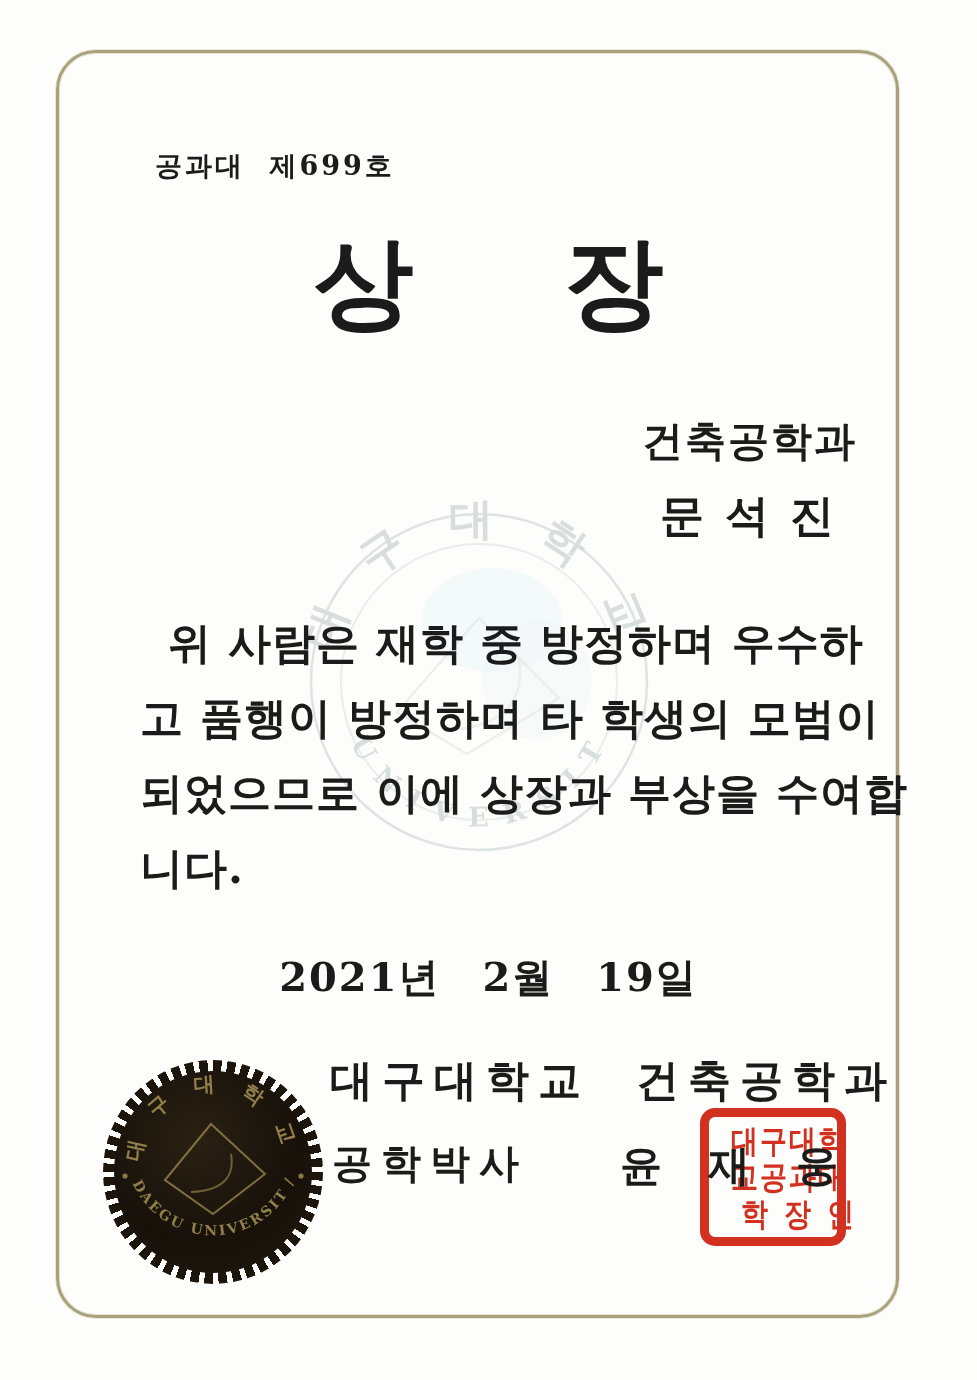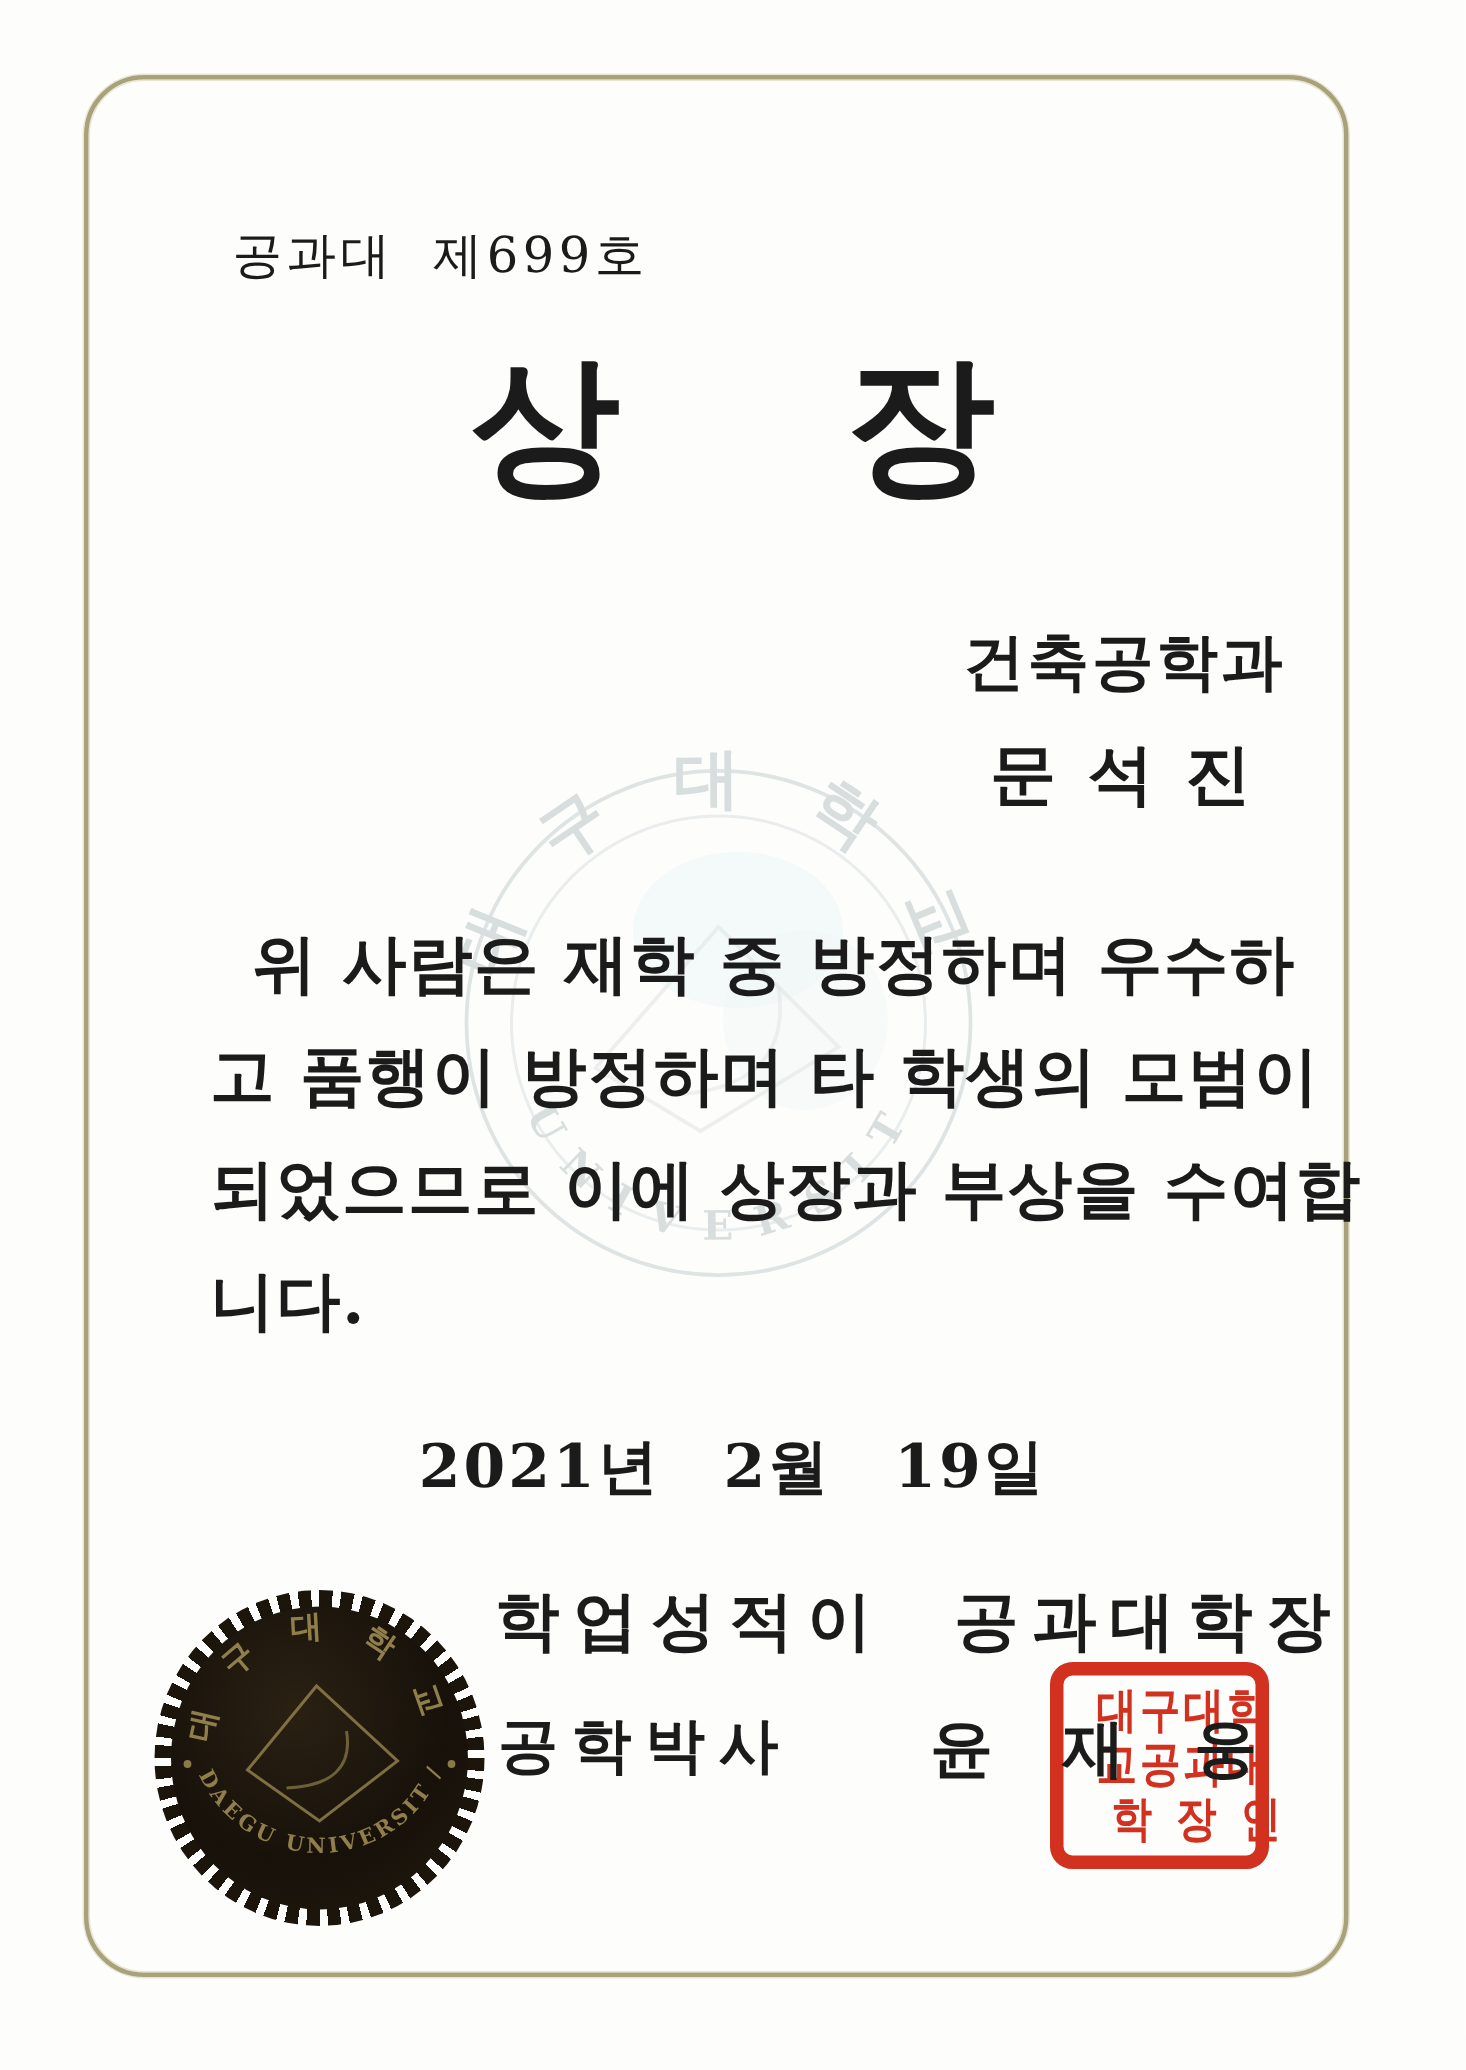--- a/index.html
+++ b/index.html
@@ -21,21 +21,21 @@
     border-radius:40px;
     box-shadow:inset 0 0 0 1px #e7e4cf, 0 0 0 1px #e9e6d4;
     z-index:1;
   }
 
   
   .watermark{left:297px;top:500px;width:364px;height:364px;z-index:0;opacity:.62;}
 
   
   .txt{z-index:2;white-space:nowrap;}
-  .cert-number{left:155px;top:148px;font-size:33px;font-weight:400;letter-spacing:3px;word-spacing:12px;}
+  .cert-number{left:155px;top:148px;font-size:27px;font-weight:700;letter-spacing:3px;word-spacing:12px;}
   .cert-title{left:0;right:0;top:230px;text-align:center;font-size:100px;font-weight:700;
               letter-spacing:1.5em;padding-left:1.5em;line-height:1.08;font-family:Liberation Serif, serif;}
   .award-name{left:158px;top:416px;font-size:42px;font-weight:600;letter-spacing:17px;}
   .department{left:642px;top:414px;font-size:41px;font-weight:600;letter-spacing:2px;}
   .recipient{left:660px;top:487px;font-size:44px;font-weight:600;letter-spacing:21px;}
 
   .body-text{left:140px;top:606px;width:708px;z-index:2;}
   .body-line{
     font-size:43px;font-weight:600;line-height:75px;height:75px;
     letter-spacing:1px;
@@ -116,21 +116,21 @@
 
   <div class="abs body-text">
     <div class="body-line first">위 사람은 재학 중 방정하며 우수하</div>
     <div class="body-line">고 품행이 방정하며 타 학생의 모범이</div>
     <div class="body-line">되었으므로 이에 상장과 부상을 수여합</div>
     <div class="body-line last">니다.</div>
   </div>
 
   <div class="abs txt cert-date">2021년 2월 19일</div>
 
-  <div class="abs txt issuer-org">학업성적이 공과대학장</div>
+  <div class="abs txt issuer-org">대구대학교 건축공학과</div>
   <div class="abs txt issuer-title">공학박사</div>
   <div class="abs txt issuer-name">윤재웅</div>
 
   <div class="abs emboss-seal">
     <div class="emboss-teeth"></div>
     <div class="emboss-disc"></div>
     <svg class="emboss-svg" viewBox="0 0 220 224">
       <defs>
         <path id="es-top" d="M 40 120 A 72 72 0 1 1 180 120" fill="none"></path>
         <path id="es-bot" d="M 24 106 A 88 88 0 0 0 196 106" fill="none"></path>

